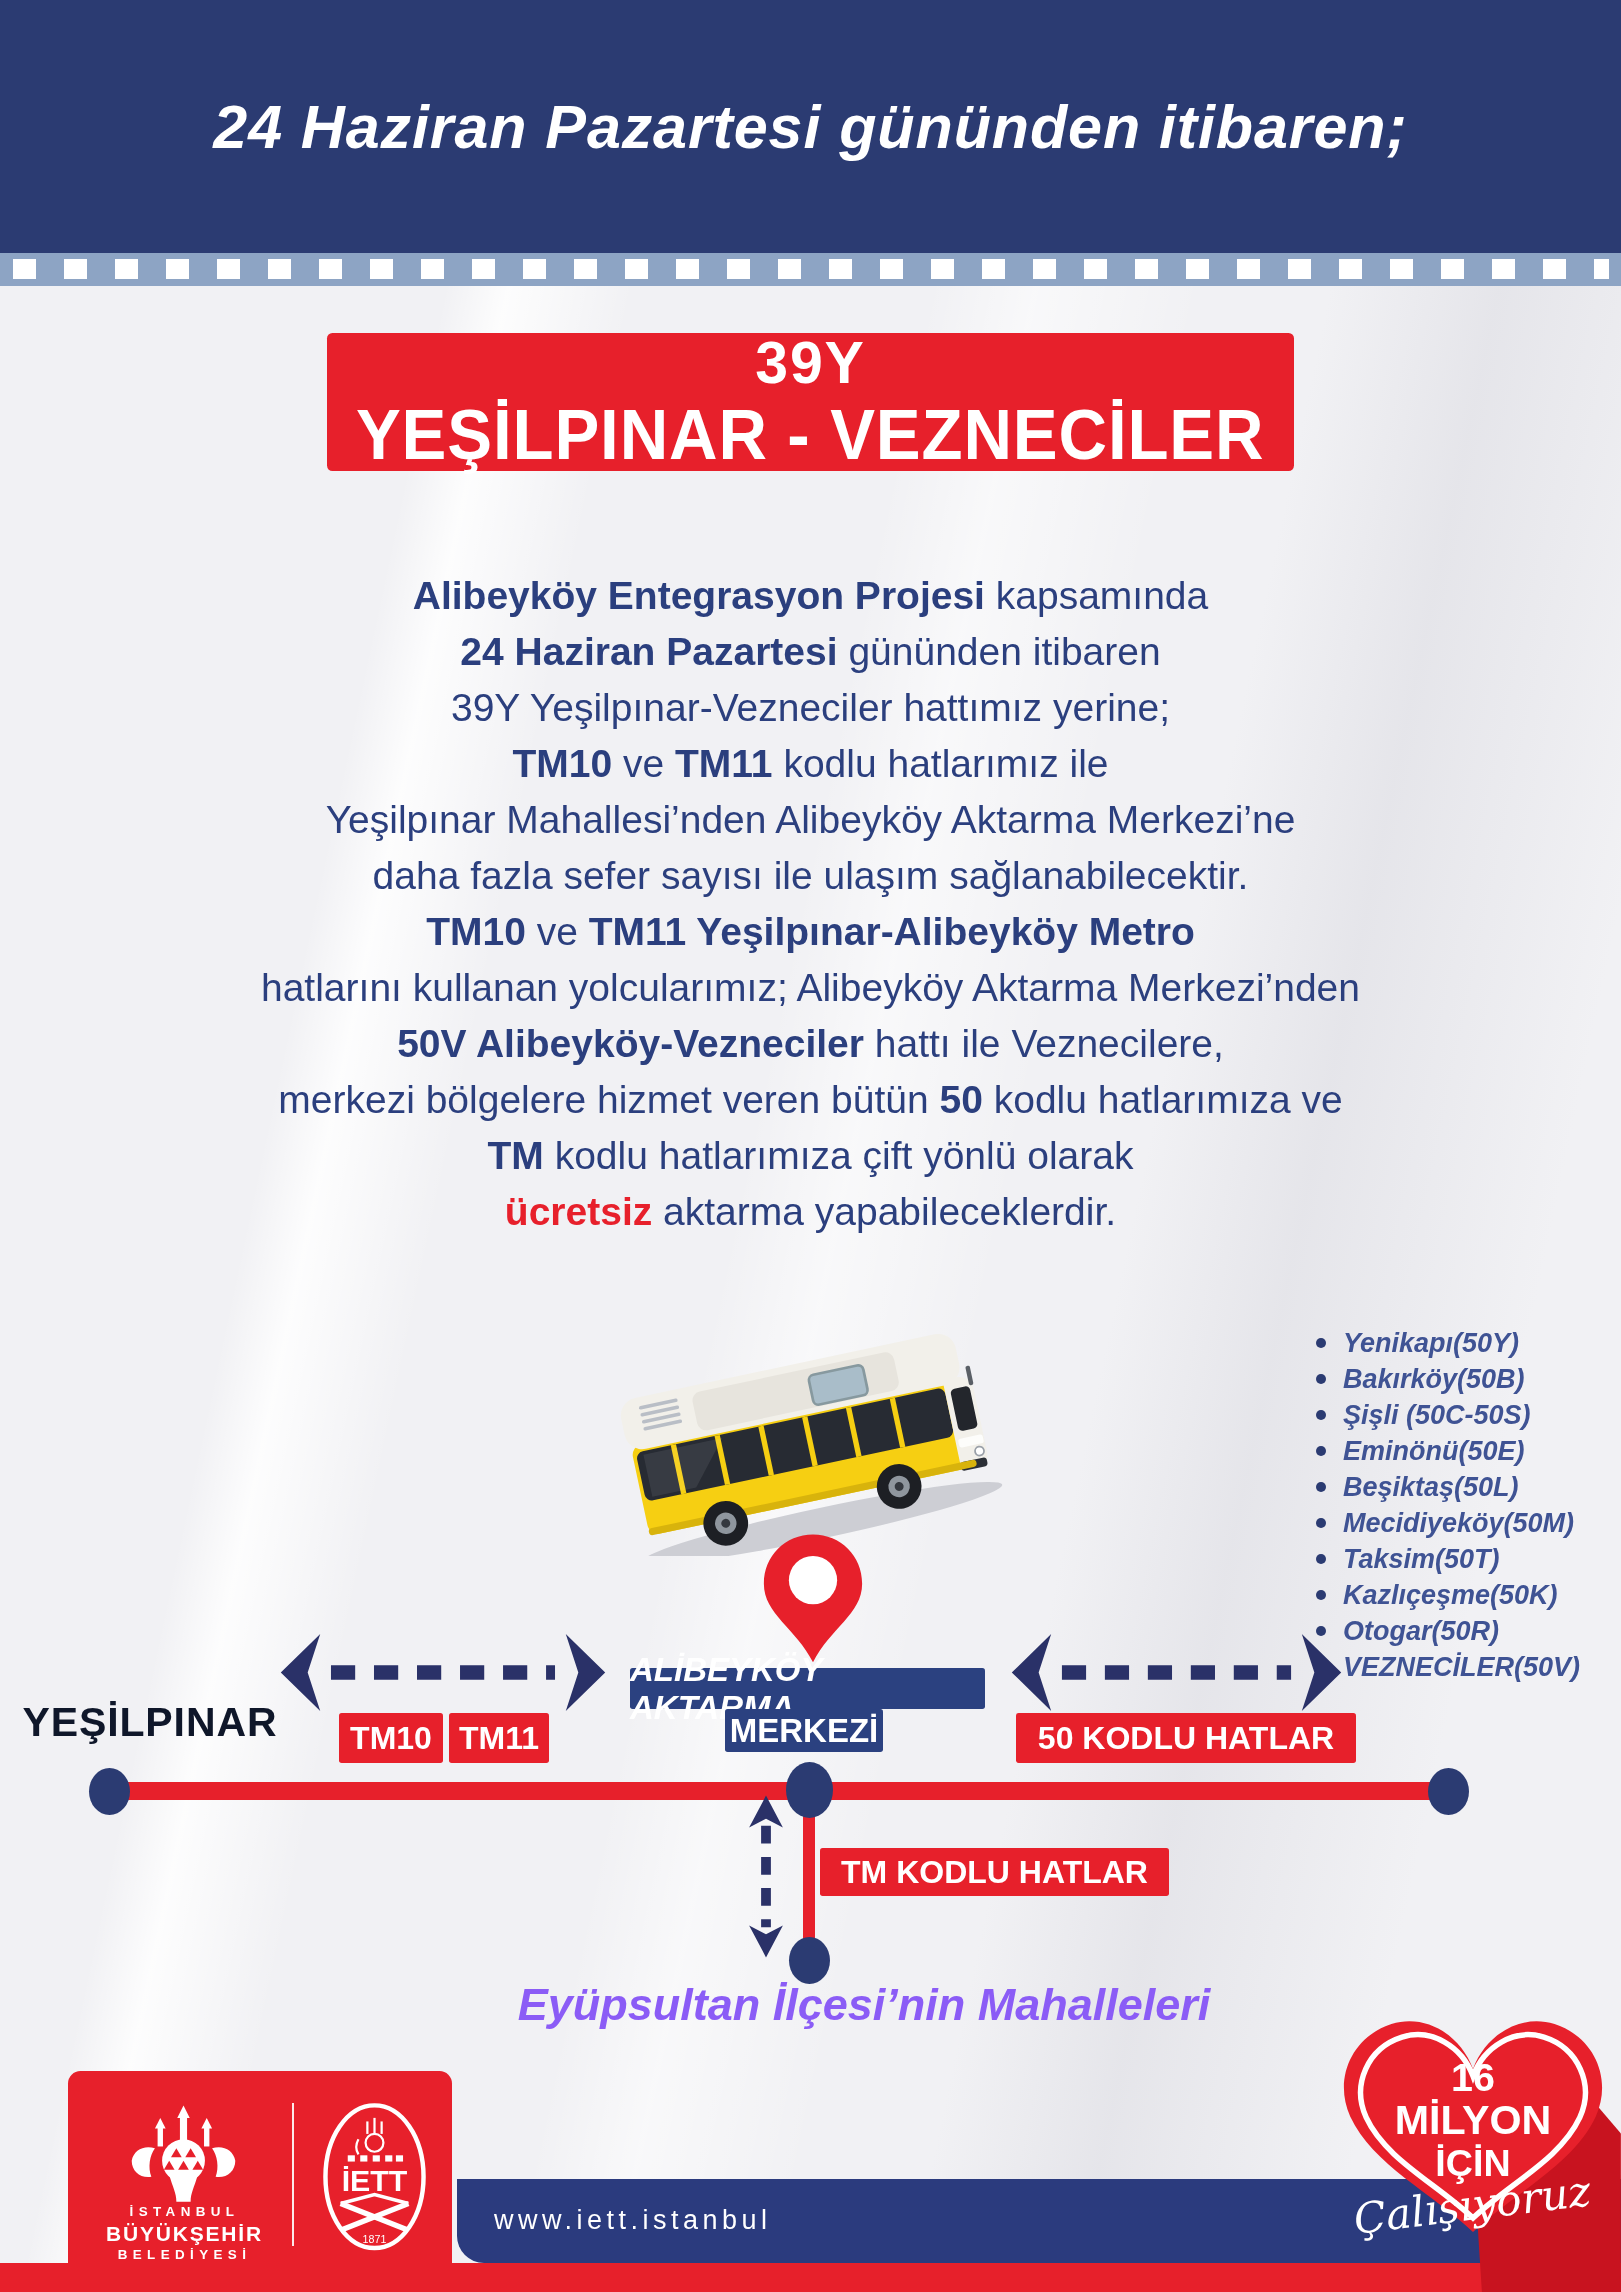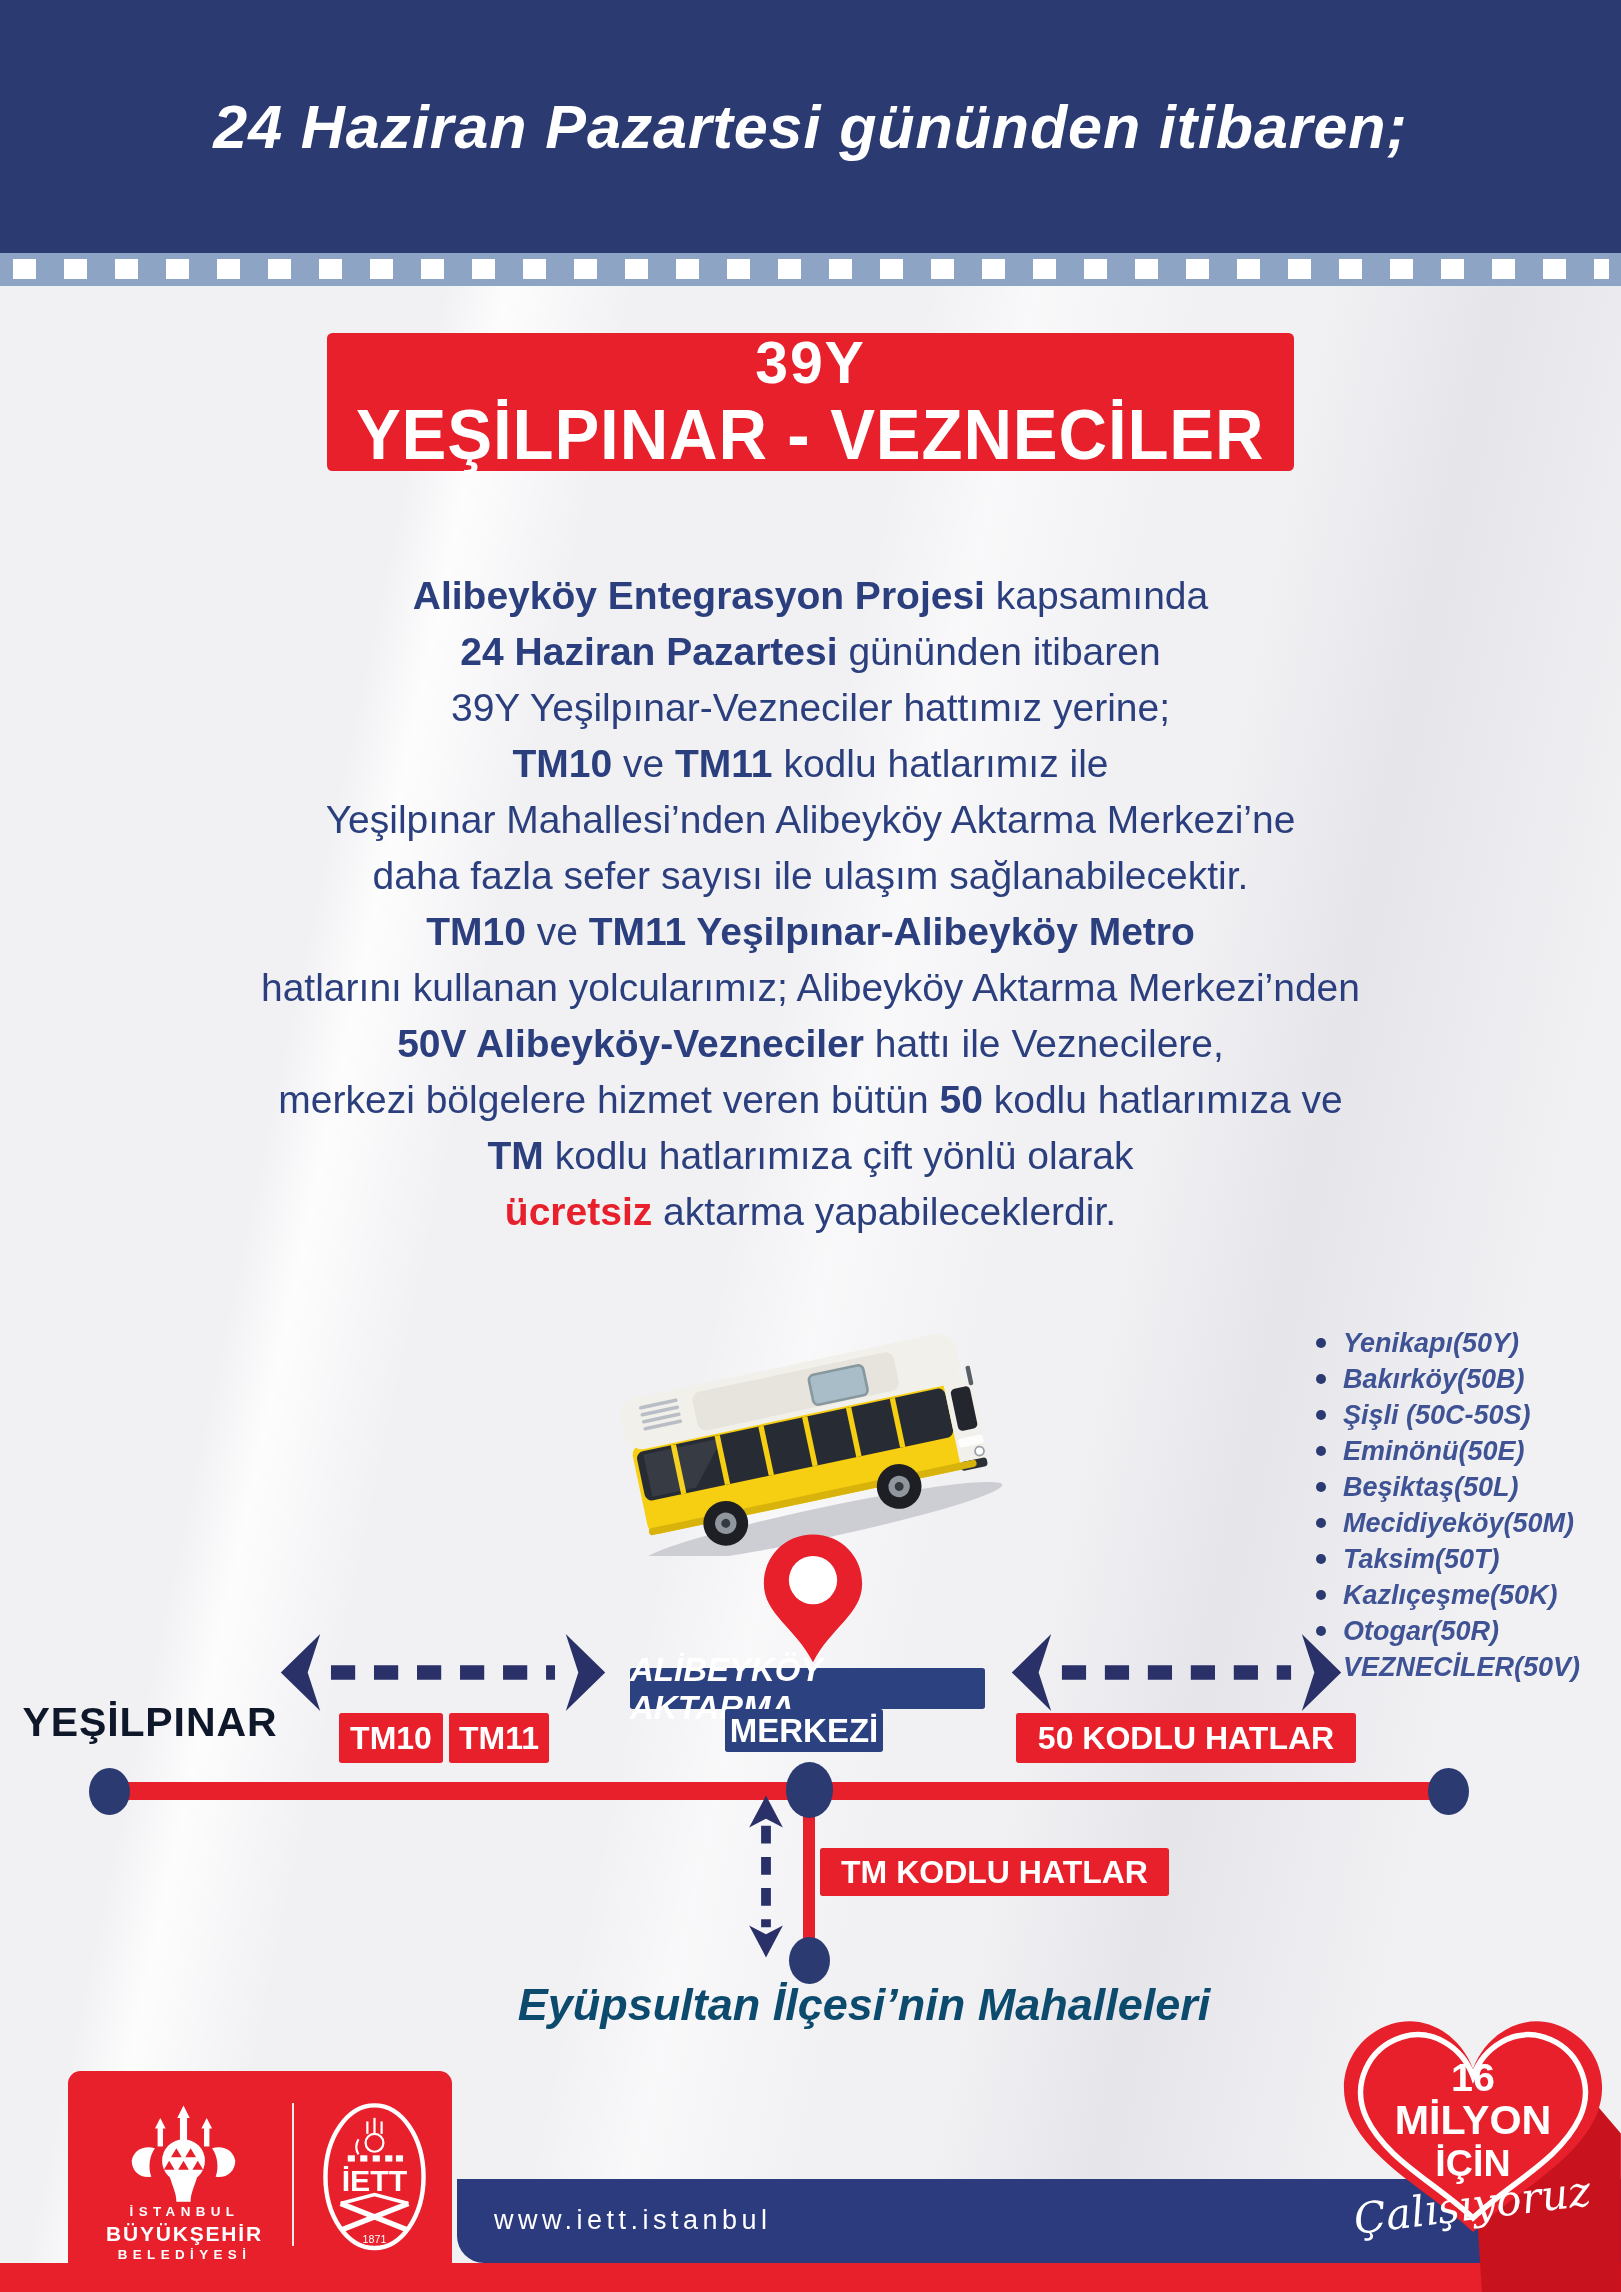--- a/index.html
+++ b/index.html
@@ -53,21 +53,21 @@
     display:flex;align-items:center;justify-content:center;border-radius:2.7px;}
   .badge-tm10{left:339px;top:1713px;width:104px;height:50px;}
   .badge-tm11{left:449px;top:1713px;width:100px;height:50px;}
   .badge-50k{left:1016px;top:1713px;width:340px;height:50px;}
   .badge-tmk{left:820px;top:1848px;width:349px;height:48px;}
   .hub{position:absolute;background:#2b4180;color:#fff;font-weight:bold;font-size:33px;
     display:flex;align-items:center;justify-content:center;border-radius:2.7px;}
   .hub-line1{left:630px;top:1668px;width:355px;height:41px;font-style:italic;}
   .hub-line2{left:725px;top:1709px;width:158px;height:43px;}
   .eyup-caption{position:absolute;left:349px;top:1979px;width:1030px;text-align:center;
-    font-size:45px;font-weight:bold;font-style:italic;color:#0c4a6e;}
+    font-size:45px;font-weight:bold;font-style:italic;color:#8b5cf6;}
   
   .navy-bar{position:absolute;left:457px;top:2179px;width:1164px;height:84px;background:#2b3b7e;
     border-bottom-left-radius:27px;}
   .red-strip{position:absolute;left:0;top:2263px;width:1621px;height:29.6px;background:#e7202b;}
   .red-block{position:absolute;left:68px;top:2071px;width:384px;height:222px;background:#e7202b;
     border-top-left-radius:12.5px;border-top-right-radius:12.5px;z-index:4;}
   .ibb-logo{position:absolute;left:53px;top:34px;width:125px;height:99px;}
   .ibb-text{position:absolute;left:0;top:131px;width:233px;text-align:center;color:#fff;}
   .ibb-line1,.ibb-line3{font-size:13.4px;letter-spacing:5.4px;line-height:19.7px;font-weight:bold;}
   .ibb-line2{font-size:21px;font-weight:bold;letter-spacing:1.8px;line-height:23px;}

